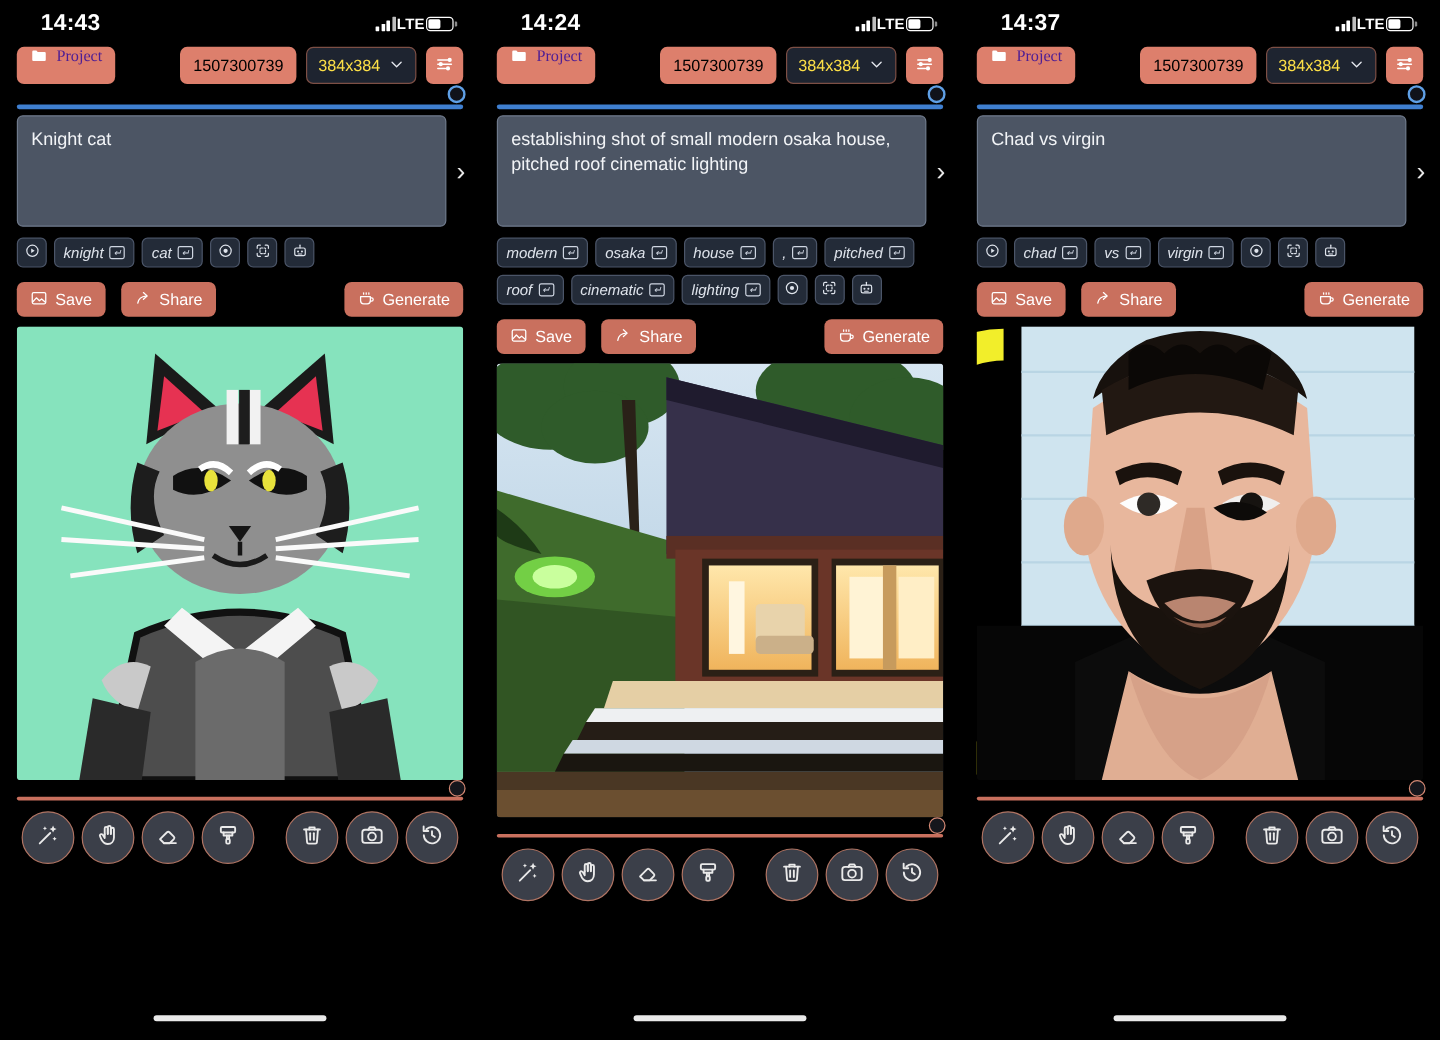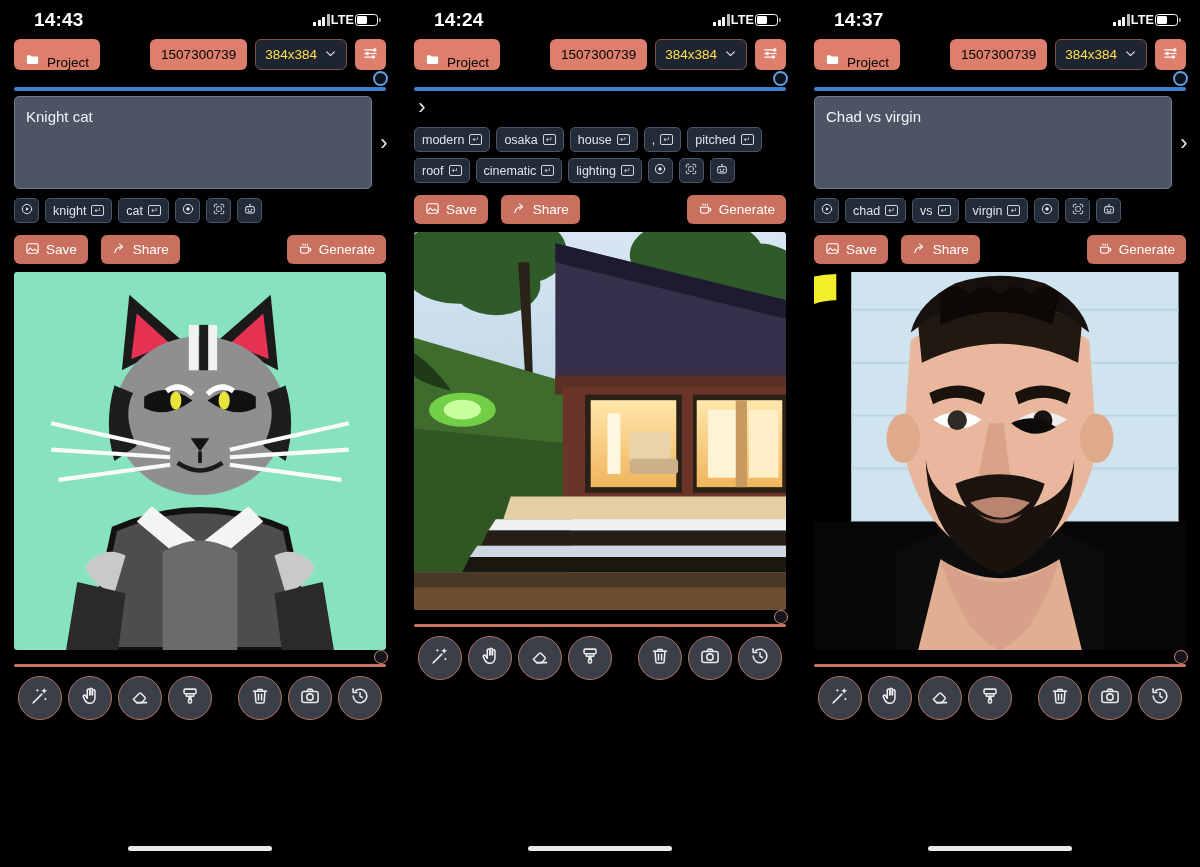--- a/index.html
+++ b/index.html
@@ -41,24 +41,24 @@
     width: 2px; height: 4px; background: #8a8a8a; border-radius: 0 1px 1px 0;
   }
   .battery b { display:block; width: 52%; height: 100%; background: #fff; border-radius: 1.4px; }
 
   
   .toolbar {
     display: flex; align-items: center; gap: 8px;
     padding: 5px 14px 0 14px;
   }
   .btn-project {
-    background: #dd7f6c; color: #000000; border: none;
+    background: #dd7f6c; color: #4c1d95; border: none;
     height: 31px; border-radius: 6px; padding: 0 11px;
-    display: flex; align-items: flex-end; gap: 7px;
-    font-size: 13.5px; cursor: pointer;
+    display: flex; align-items: flex-start; gap: 7px;
+    font-size: 13.5px; cursor: pointer; font-family: Liberation Serif, serif;
   }
   .spacer { flex: 1; }
   .btn-seed {
     background: #dd7f6c; color: #000000; border: none;
     height: 31px; border-radius: 6px; padding: 0 11px;
     font-size: 13.5px; display:flex; align-items:center; cursor: pointer;
   }
   .dropdown {
     background: #1e2430; color: #fde047; border: 1px solid #7d4f45;
     height: 31px; border-radius: 6px; padding: 0 9px;
@@ -84,21 +84,21 @@
   .prompt-row { display: flex; align-items: center; padding: 0 8px 0 14px; gap: 4px; }
   .prompt-box {
     flex: 1; height: 93px; background: #4c5564;
     border: 1px solid #6f7a8c; border-radius: 5px;
     color: #f2f4f7; font-size: 15px; line-height: 21px;
     padding: 9px 11px; overflow: hidden;
   }
   .chev { color: #e8e8e8; font-size: 22px; line-height: 1; width: 16px; text-align:center; user-select:none;}
 
   
-  .chips { display: flex; flex-wrap: wrap; gap: 6px; padding: 9px 14px 0 14px; }
+  .chips { display: flex; flex-wrap: wrap; gap: 6px; padding: 9px 14px 0 14px; font-style: italic; }
   .chip {
     background: #232b38; border: 1px solid #4b5568; border-radius: 5px;
     height: 25px; min-width: 25px; padding: 0 7px;
     display: flex; align-items: center; justify-content: center; gap: 5px;
     color: #dfe4ec; font-size: 12.5px; cursor: pointer;
   }
   .chip.icon-only { padding: 0; width: 25px; }
   .kbd {
     display:inline-flex; align-items:center; justify-content:center;
     width: 13px; height: 11px; border: 1px solid #cfd6e2; border-radius: 2px;
@@ -434,20 +434,21 @@
             </svg></span>
       </button>
     </div>
 
     <div class="slider-wrap">
       <div class="slider-track"></div>
       <div class="slider-knob"></div>
     </div>
 
     <div class="prompt-row">
+      <div class="prompt-box">establishing shot of  small modern osaka house, pitched roof cinematic lighting</div>
       <div class="chev">›</div>
     </div>
 
     <div class="chips">
         <div class="chip">
               <span>modern</span>
               <span class="kbd">↵</span>
             </div>
         <div class="chip">
               <span>osaka</span>

